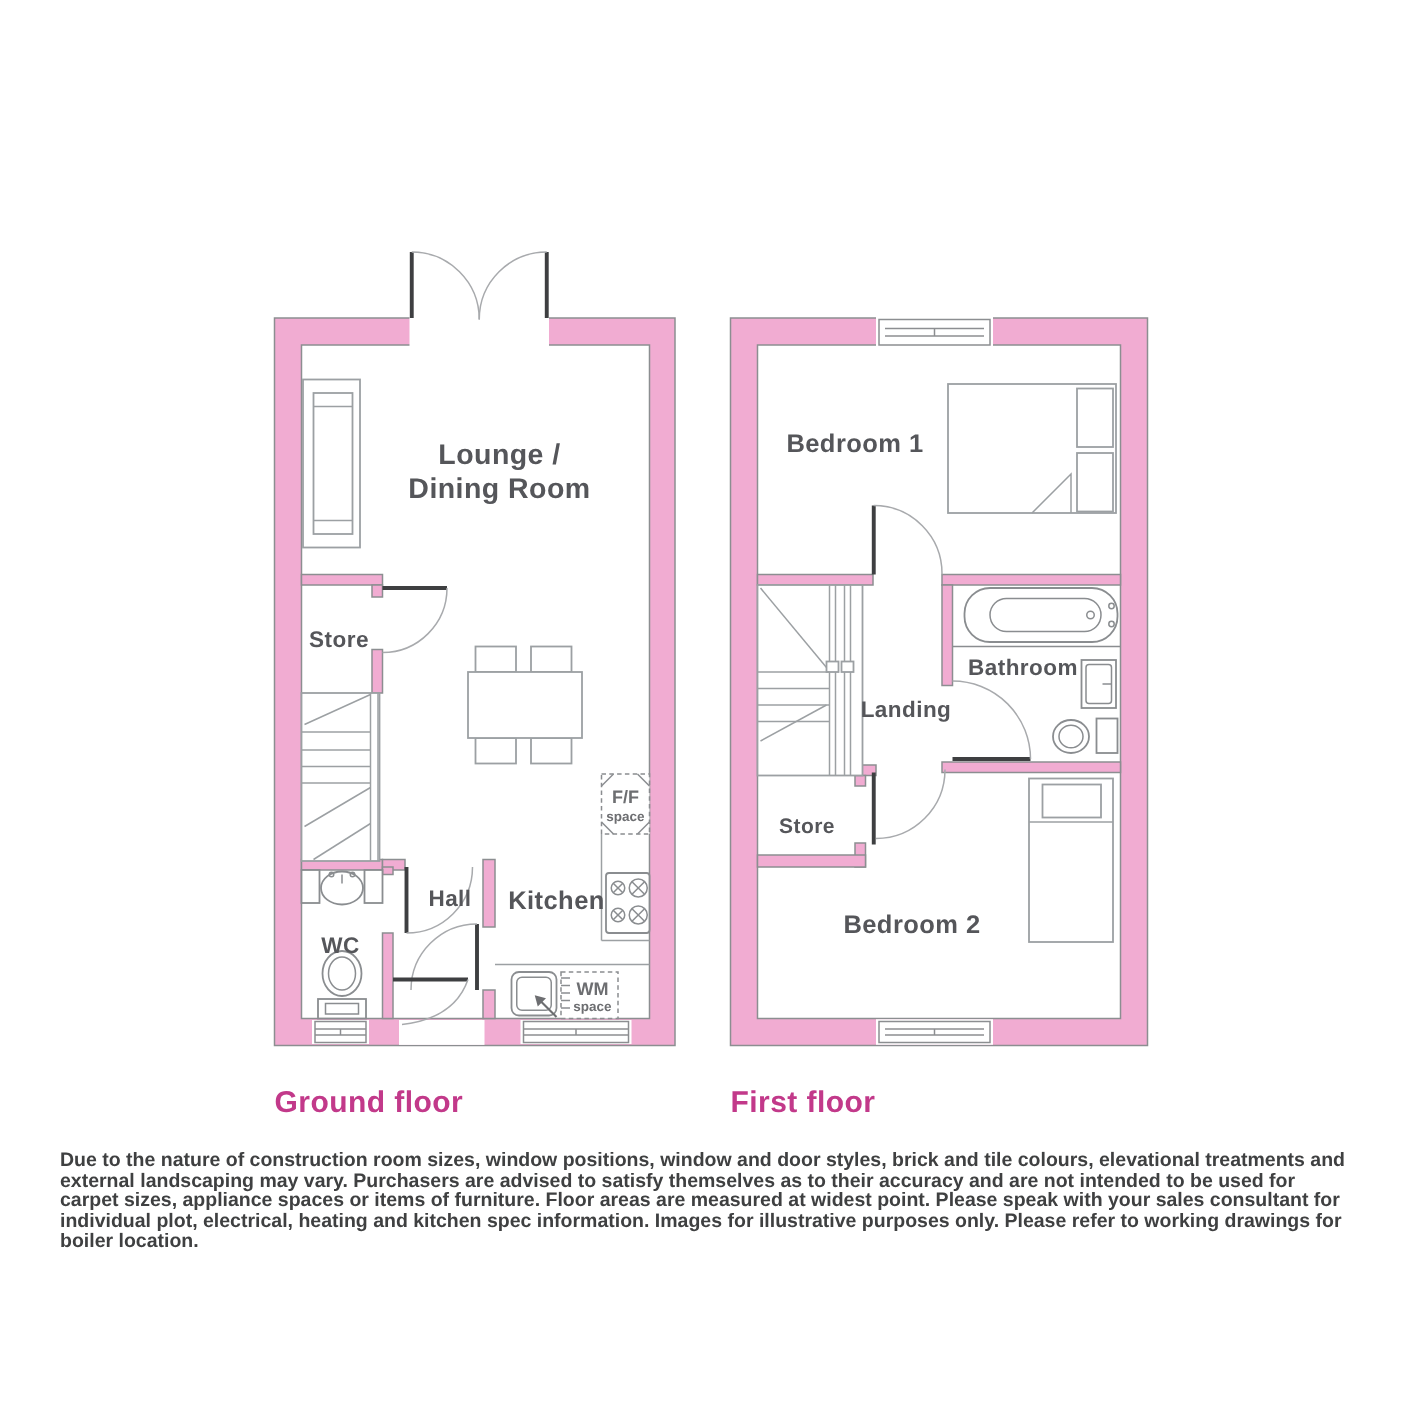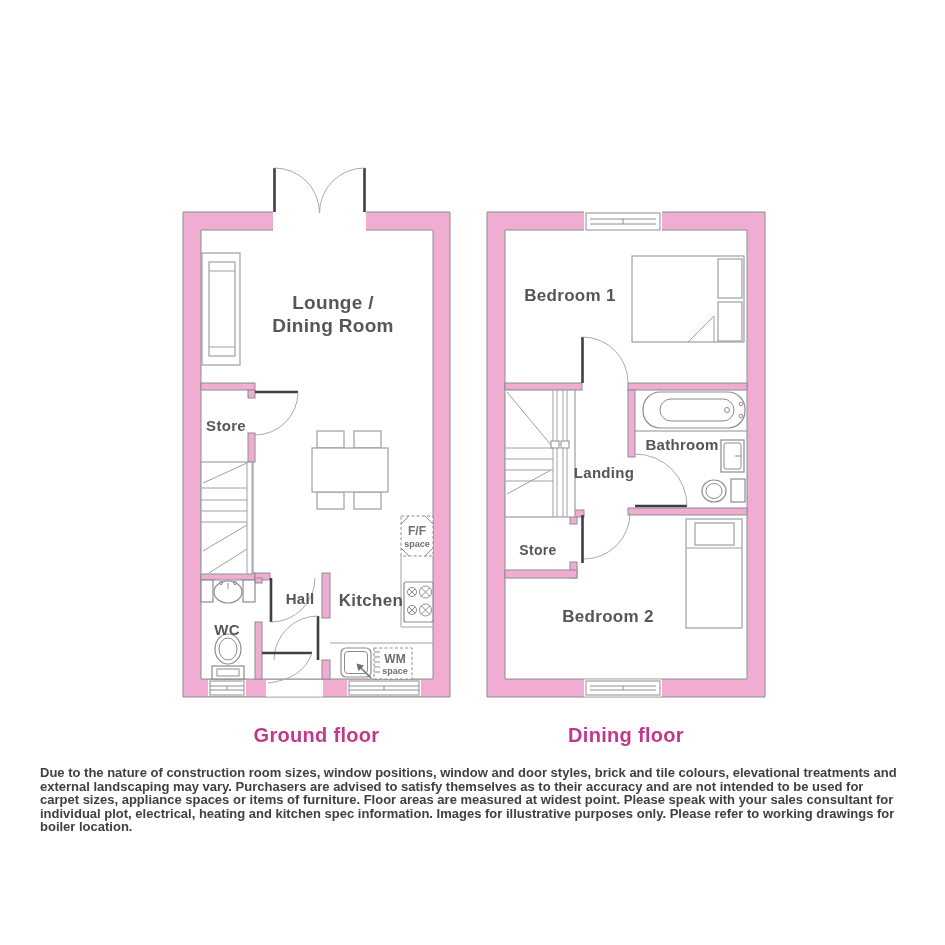--- a/index.html
+++ b/index.html
@@ -14,21 +14,21 @@
   .fixl   { fill:none; stroke:#8A8D90; stroke-width:1; }
   .leaf   { stroke:#3E3F41; stroke-width:2.6; fill:none; }
   .arc    { fill:none; stroke:#A8AAAD; stroke-width:1; }
   .dash   { fill:#ffffff; stroke:#8A8D90; stroke-width:1; stroke-dasharray:3,2.2; }
   .winbox { fill:#ffffff; stroke:#8C8E91; stroke-width:1; }
   .winln  { fill:none; stroke:#8C8E91; stroke-width:1; }
   text.room { fill:#55565A; font-family:"Liberation Sans", sans-serif; font-weight:bold;
               text-anchor:middle; letter-spacing:0.3px; }
   text.appl { fill:#6D6E71; font-family:"Liberation Sans", sans-serif; font-weight:bold;
               text-anchor:middle; }
-  .caption { position:absolute; top:724px; text-align:center; color:#C2398A;
+  .caption { position:absolute; top:724px; color:#C2398A;
              font-size:20px; font-weight:bold; letter-spacing:0.3px; }
   .disclaimer { position:absolute; left:40px; top:766px; width:866px; margin:0;
                 font-size:13px; font-weight:bold; line-height:13.5px; color:#3F4041; }
 </style>
 </head>
 <body>
 
 <div class="page">
 
 <svg width="945" height="710" viewBox="0 0 945 710">
@@ -278,17 +278,17 @@
 
     <text class="room" x="570" y="301" font-size="17">Bedroom 1</text>
     <text class="room" x="682" y="450" font-size="15">Bathroom</text>
     <text class="room" x="604" y="478" font-size="15">Landing</text>
     <text class="room" x="538" y="555" font-size="14">Store</text>
     <text class="room" x="608" y="622" font-size="17">Bedroom 2</text>
   </g>
 </svg>
 
 <div class="caption" style="left:183px; width:267px;">Ground floor</div>
-<div class="caption" style="left:487px; width:278px;">Dining floor</div>
+<div class="caption" style="left:487px; width:278px;">First floor</div>
 
 <p class="disclaimer">Due to the nature of construction room sizes, window positions, window and door styles, brick and tile colours, elevational treatments and external landscaping may vary. Purchasers are advised to satisfy themselves as to their accuracy and are not intended to be used for carpet sizes, appliance spaces or items of furniture. Floor areas are measured at widest point. Please speak with your sales consultant for individual plot, electrical, heating and kitchen spec information. Images for illustrative purposes only. Please refer to working drawings for boiler location.</p>
 
 </div>
 
 </body></html>

